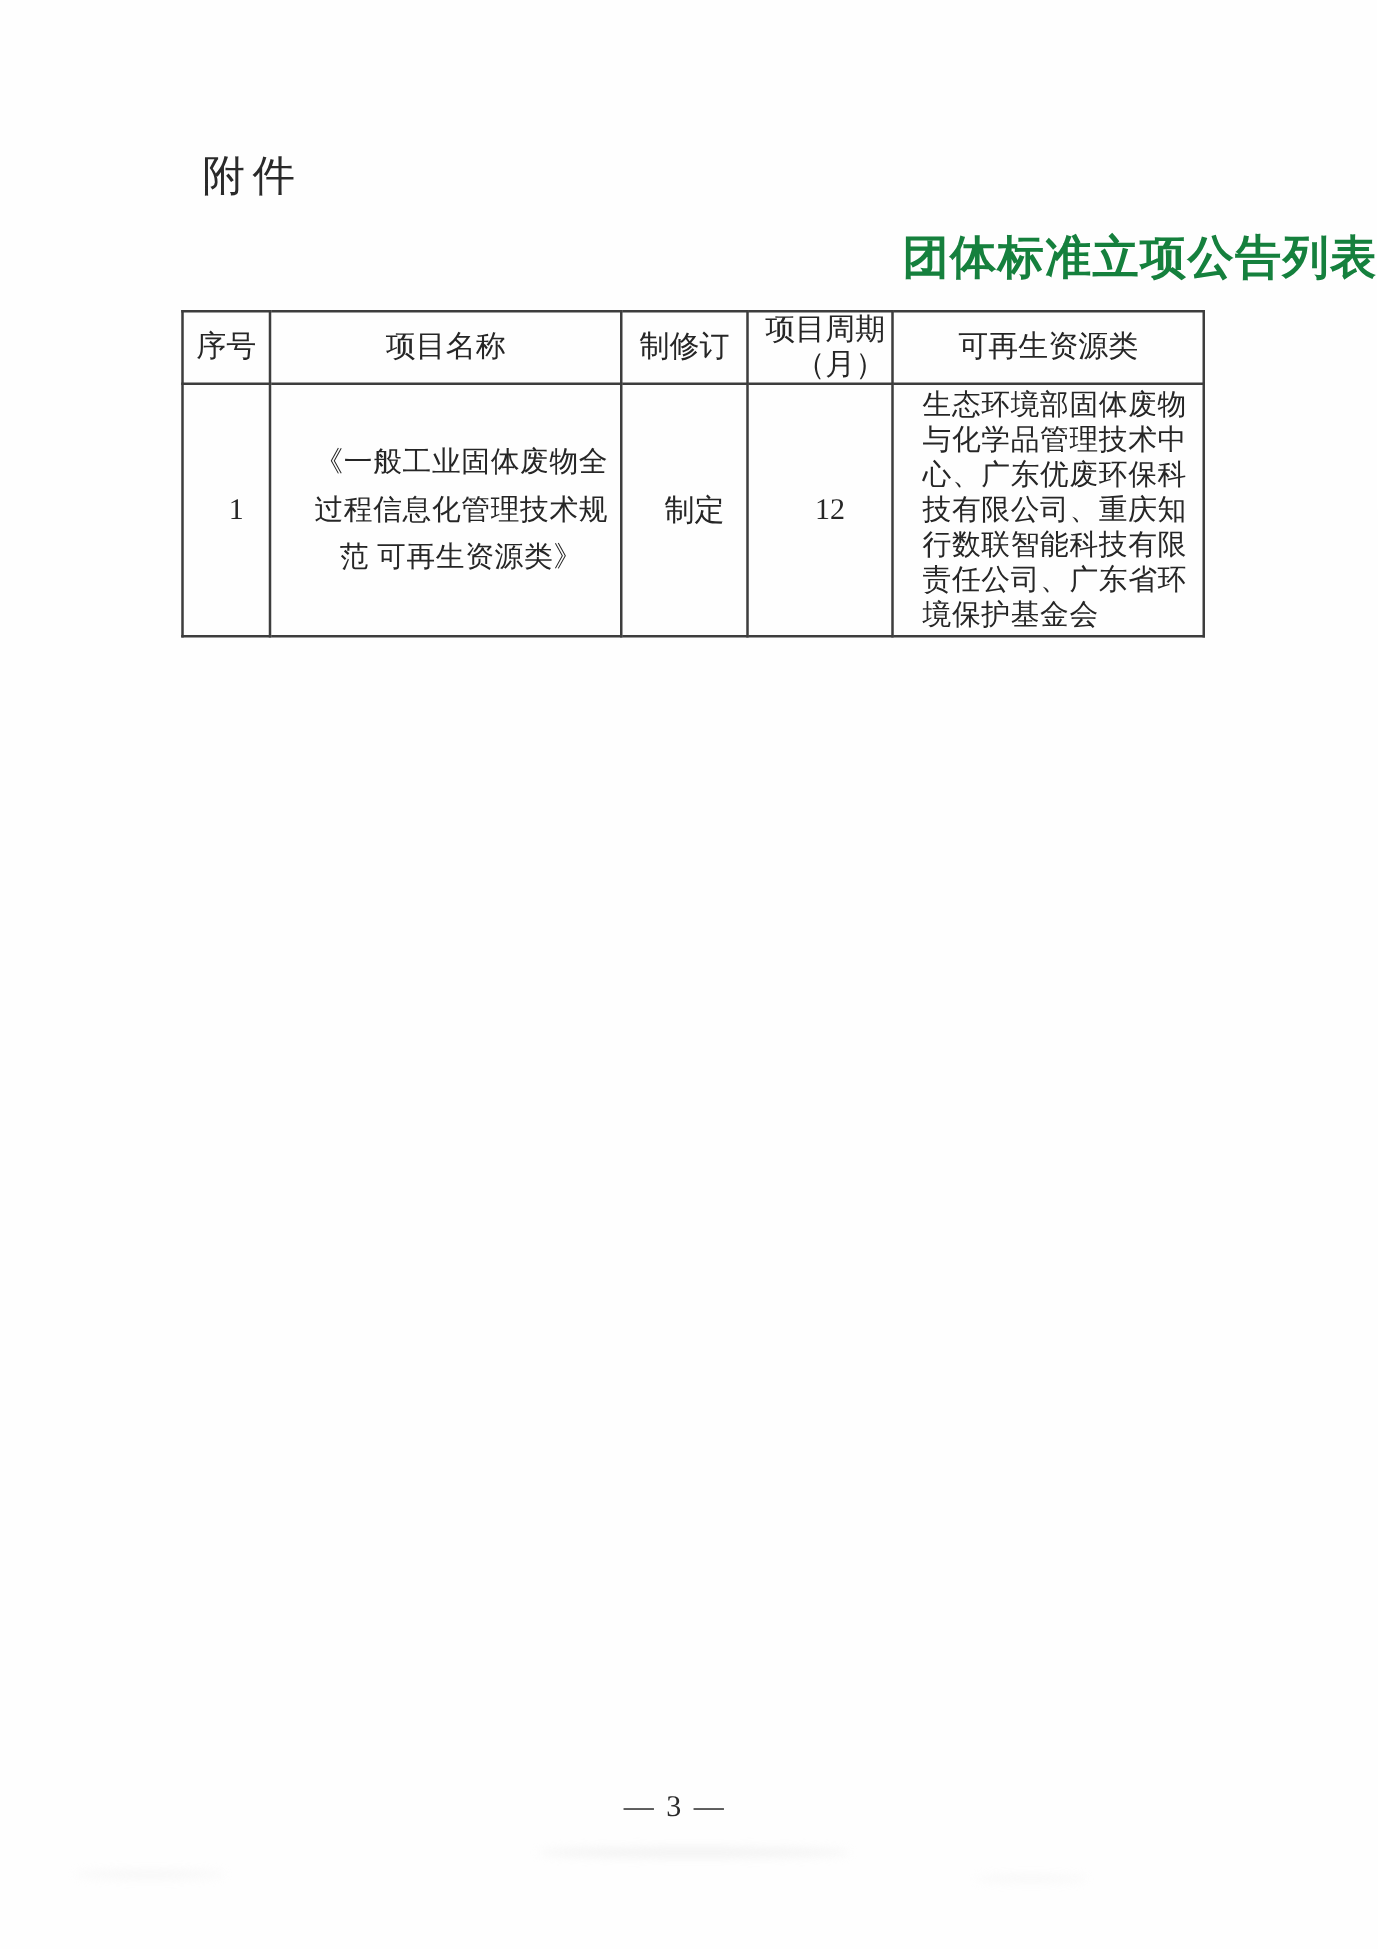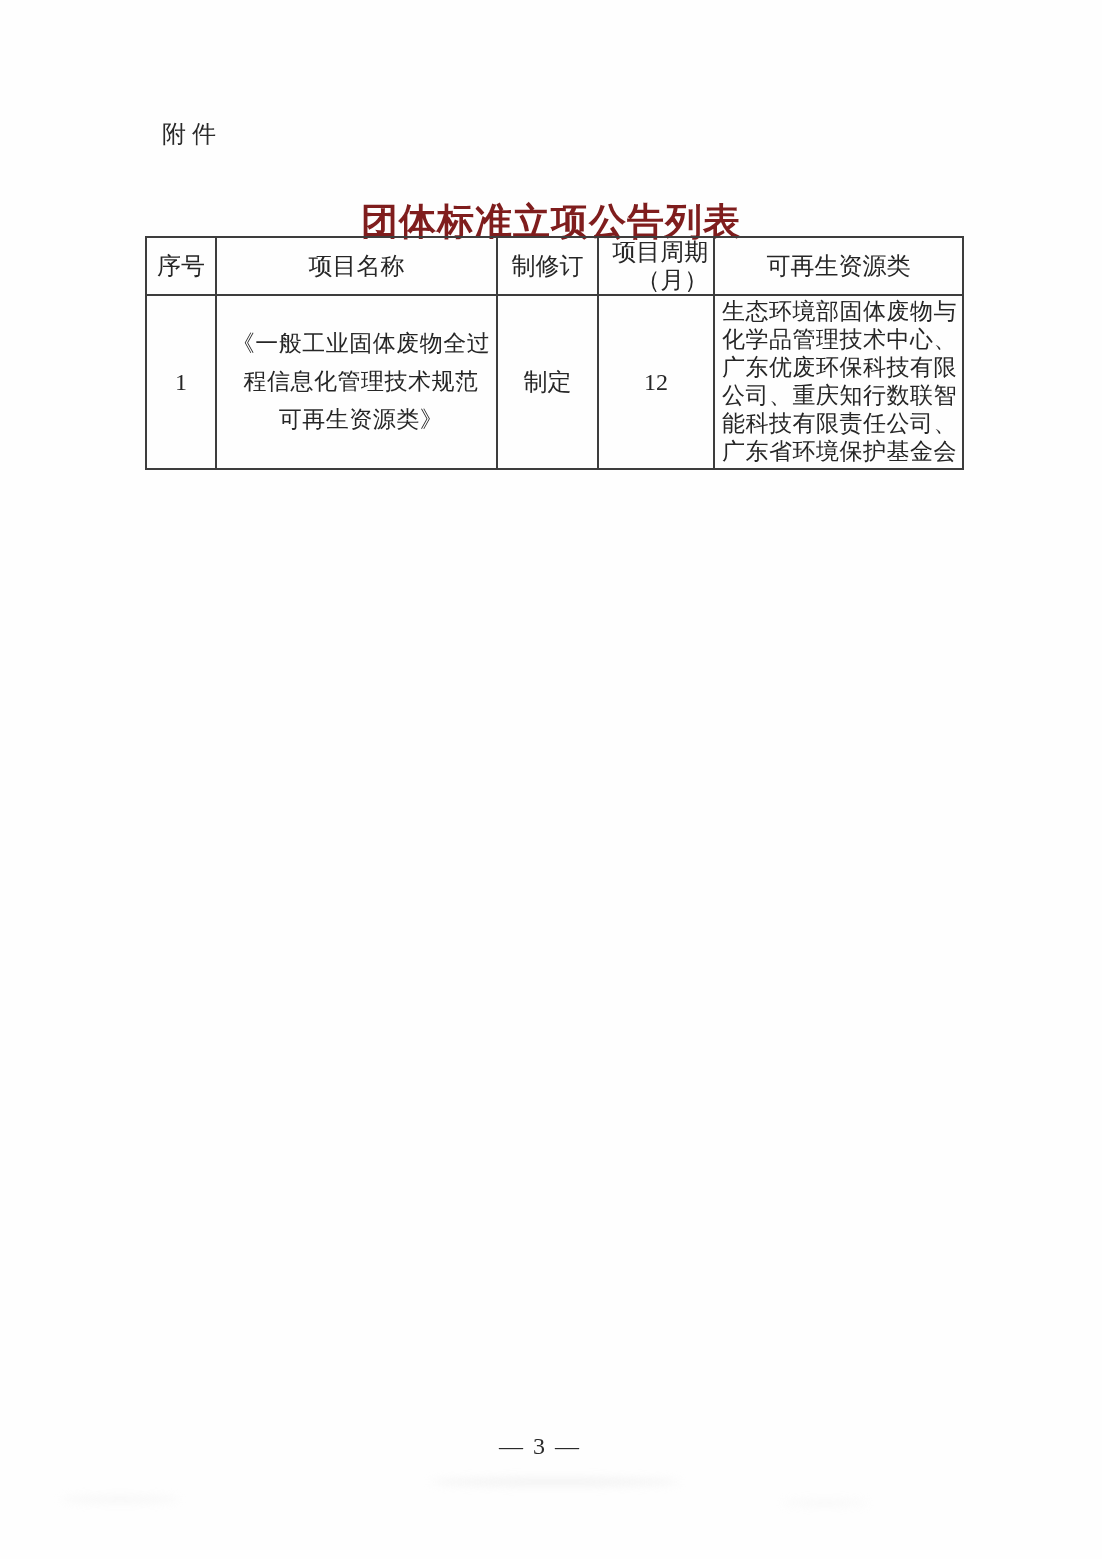--- a/index.html
+++ b/index.html
@@ -13,58 +13,58 @@
     height: 1559px;
     background: #fefefe;
     font-family: "Liberation Serif", "DejaVu Serif", serif;
     color: #222222;
     overflow: hidden;
   }
   .attachment-label {
     position: absolute;
     left: 162px;
     top: 118px;
-    font-size: 24px;
+    font-size: 34px;
     letter-spacing: 6px;
     color: #2a2a2a;
   }
   .doc-title {
     position: absolute;
     left: 0;
     top: 181px;
     width: 1102px;
-    text-align: center;
+    text-align: right;
     font-size: 37px;
     font-weight: bold;
     letter-spacing: 1px;
-    color: #7f1d1d;
-    margin-top: 16px;
+    color: #15803d;
   }
   table.std-table {
     position: absolute;
     left: 145px;
-    top: 236px;
+    top: 248px;
     width: 817px;
     border-collapse: collapse;
     table-layout: fixed;
   }
   table.std-table td {
     border: 2px solid #3d3d3d;
     text-align: center;
     vertical-align: middle;
     font-size: 24px;
     color: #262626;
     padding: 0;
   }
   tr.head-row td {
     height: 52px;
     line-height: 28px;
   }
   tr.body-row td {
     height: 171px;
+    padding-left: 16px;
   }
   .hdr-period-inner {
     display: inline-block;
     width: 4.35em;
     text-align: right;
   }
   .cell-project-name {
     text-align: left;
     vertical-align: middle;
   }

